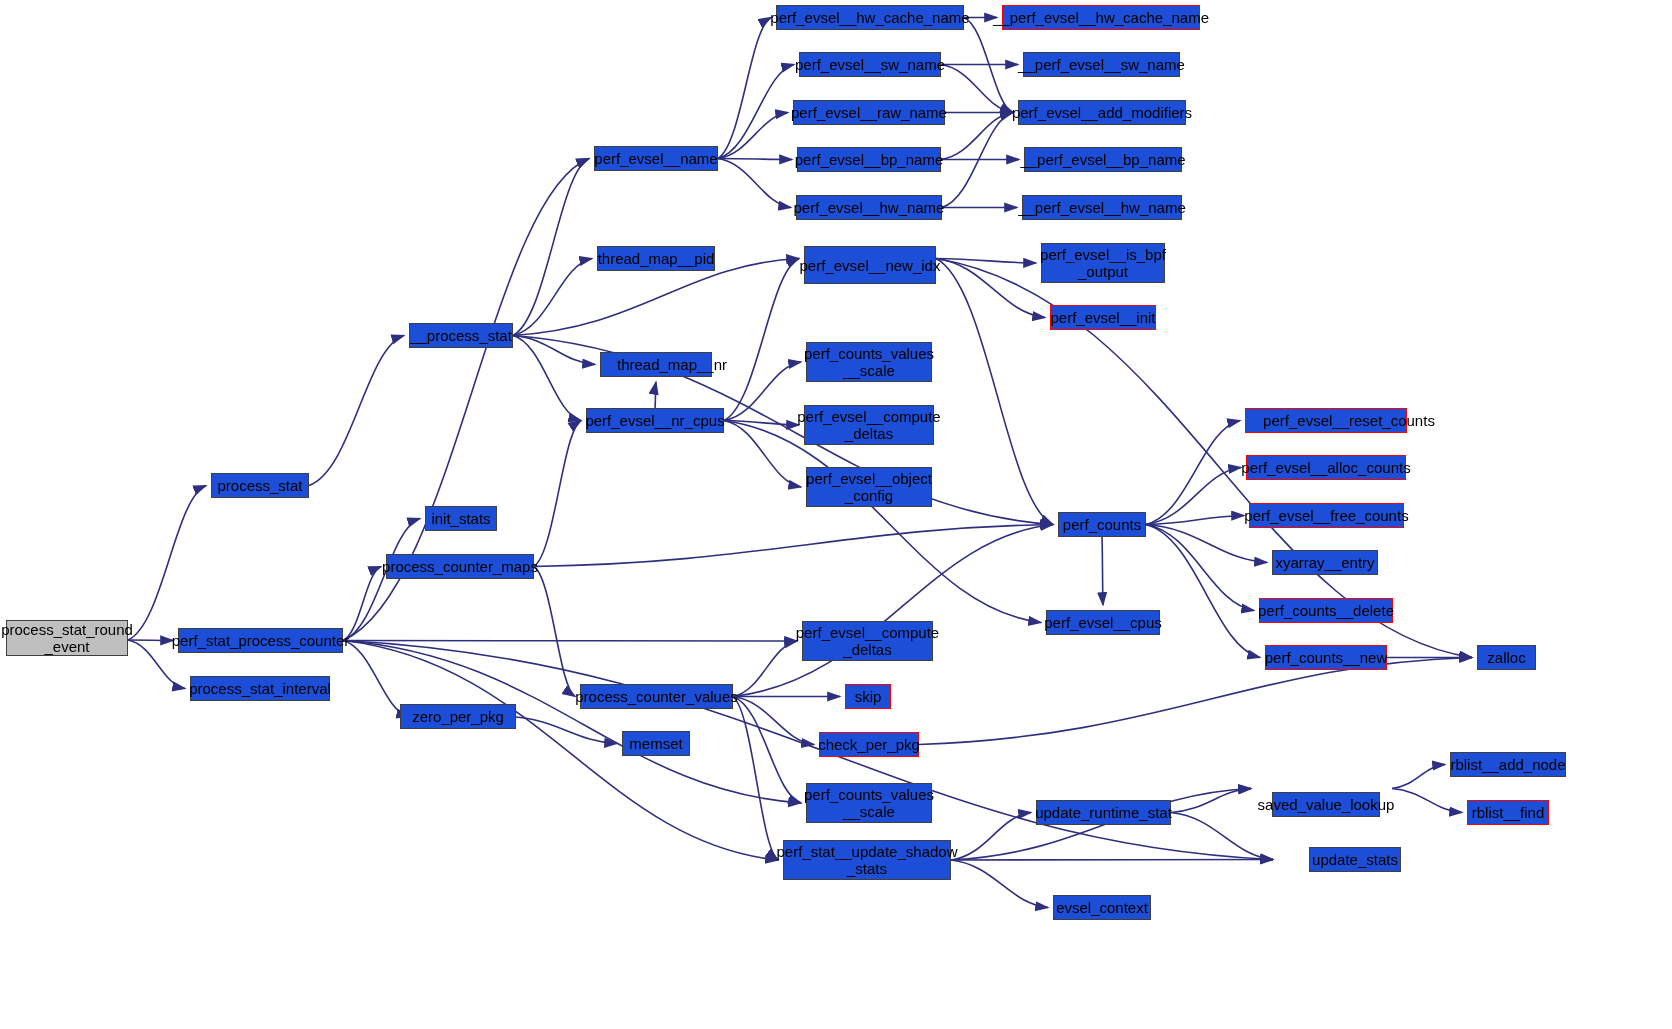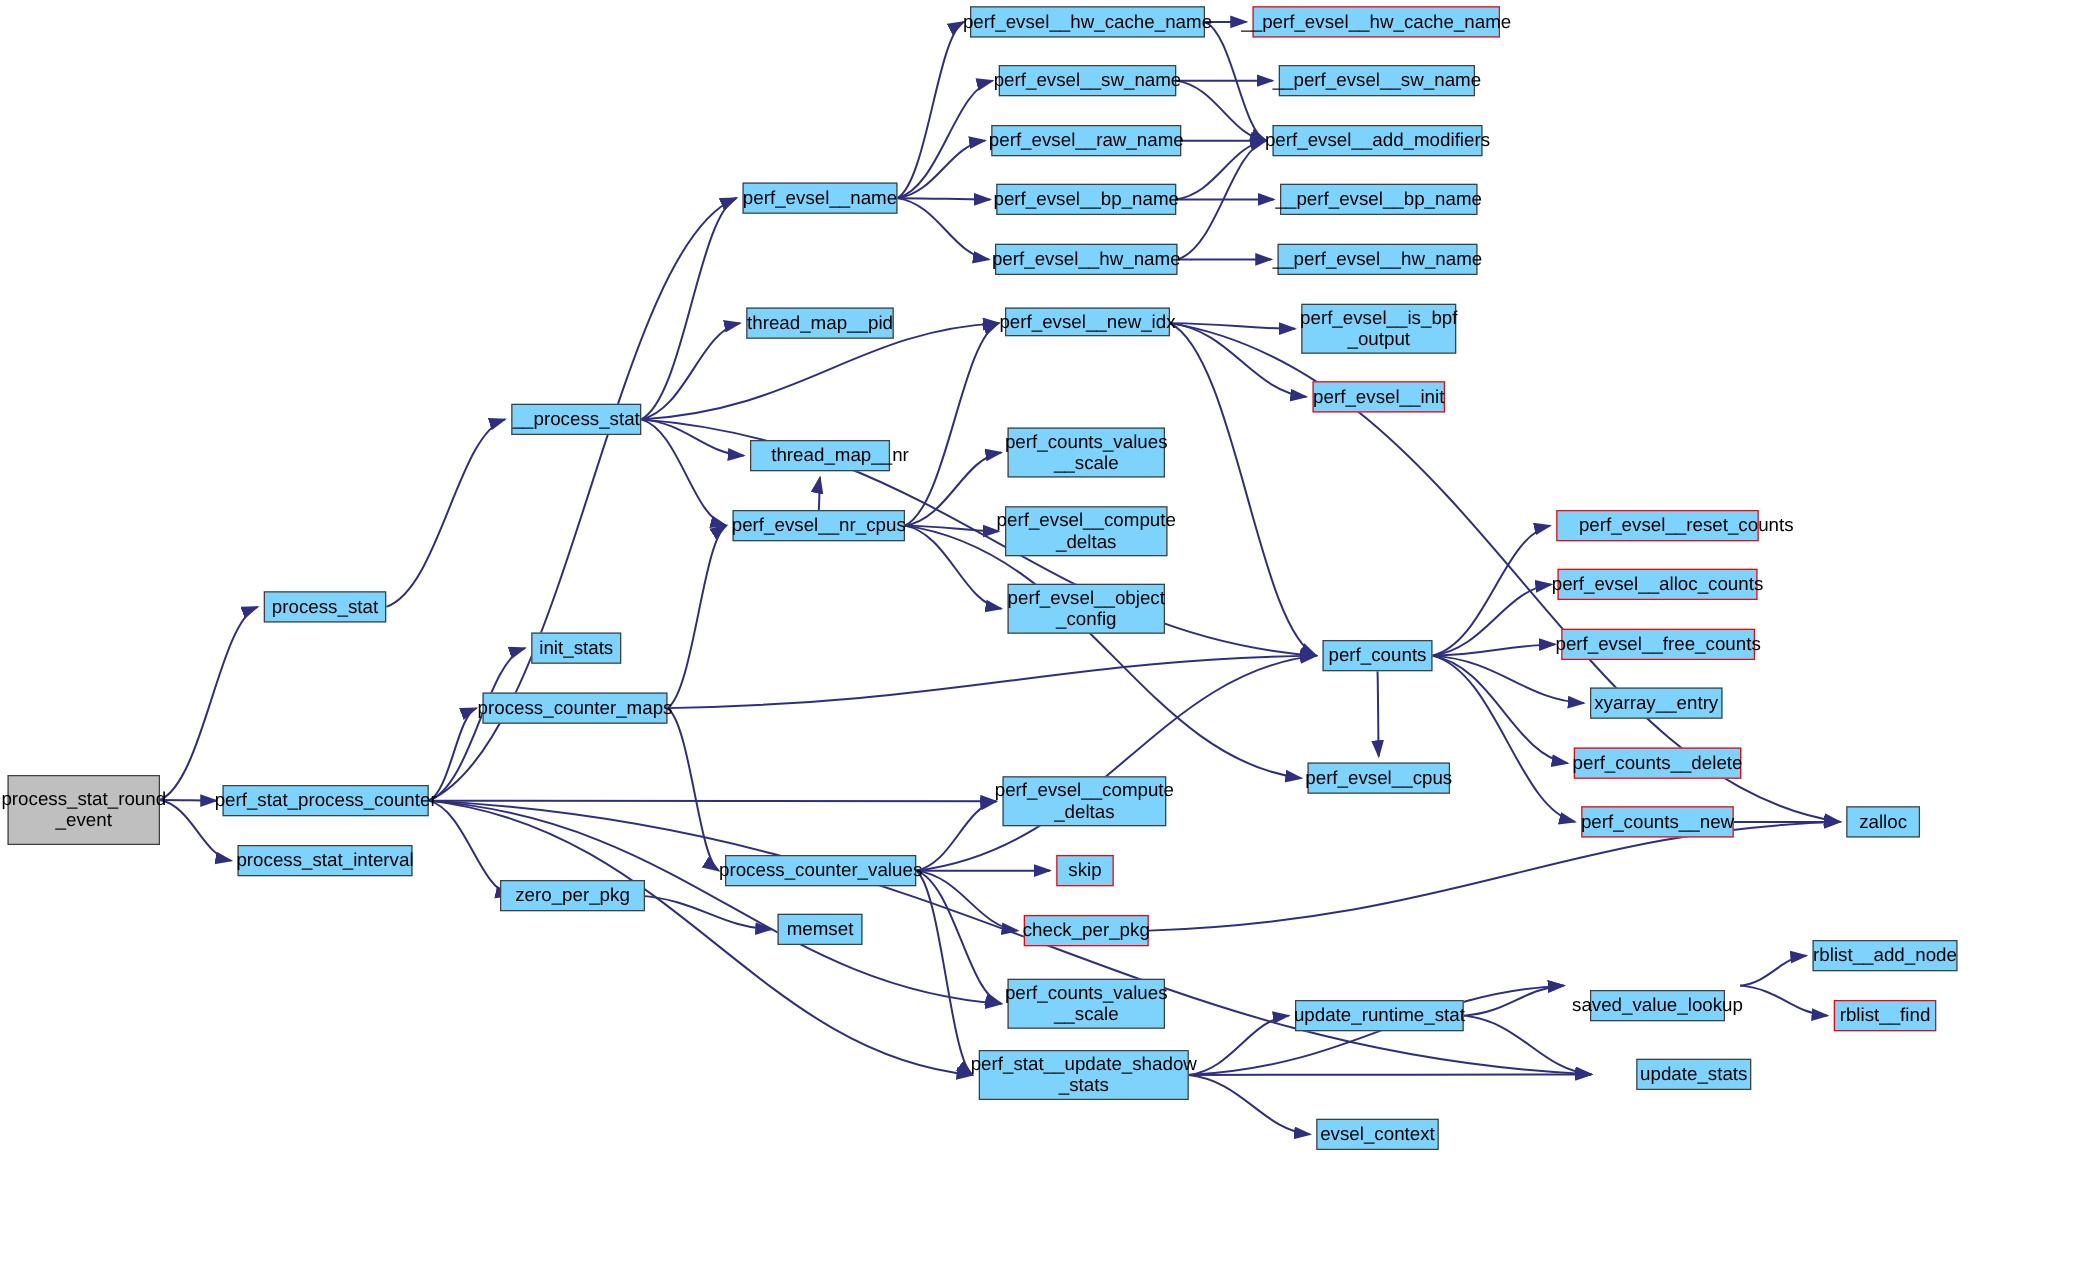--- a/index.html
+++ b/index.html
@@ -23,21 +23,21 @@
     height: 1029px;
     pointer-events: none;
   }
   .node {
     position: absolute;
     box-sizing: border-box;
     display: flex;
     align-items: center;
     justify-content: center;
     text-align: center;
-    background: #7dd3fc;
+    background: #1d4ed8;
     border: 1px solid #404040;
     color: #000000;
     font-size: 15px;
     line-height: 17px;
     letter-spacing: 0px;
     white-space: pre-line;
     z-index: 5;
   }
   .node.red {
     border: 1px solid #ff0000;
@@ -123,41 +123,41 @@
         <path d="M951,860 C1086,852.85 1131,794.22 1251,788.5"></path>
         <path d="M951,860 C1095.9,859.95 1144.2,859.54 1273,859.5"></path>
         <path d="M951,860 C994.65,864.75 1009.2,903.7 1048,907.5"></path>
         <path d="M1171,812.5 C1207,810.1 1219,790.42 1251,788.5"></path>
         <path d="M1171,812.5 C1216.9,817.2 1232.2,855.74 1273,859.5"></path>
         <path d="M1392,788.5 C1415.85,786.1 1423.8,766.42 1445,764.5"></path>
         <path d="M1392,788.5 C1423.5,790.9 1434,810.58 1462,812.5"></path>
       </g>
   </svg>
   <div id="node-layer">
-      <div class="node filled" style="left: 6px; top: 620px; width: 122px; height: 56px;"><span>process_stat_round
+      <div class="node filled" style="left: 6px; top: 620px; width: 122px; height: 36px;"><span>process_stat_round
 _event</span></div>
       <div class="node" style="left: 178px; top: 628px; width: 165px; height: 25px;"><span>perf_stat_process_counter</span></div>
       <div class="node" style="left: 211px; top: 473px; width: 98px; height: 25px;"><span>process_stat</span></div>
       <div class="node" style="left: 190px; top: 676px; width: 140px; height: 25px;"><span>process_stat_interval</span></div>
       <div class="node" style="left: 409px; top: 323px; width: 104px; height: 25px;"><span>__process_stat</span></div>
       <div class="node" style="left: 425px; top: 506px; width: 72px; height: 25px;"><span>init_stats</span></div>
       <div class="node" style="left: 386px; top: 554px; width: 148px; height: 25px;"><span>process_counter_maps</span></div>
       <div class="node" style="left: 400px; top: 704px; width: 116px; height: 25px;"><span>zero_per_pkg</span></div>
       <div class="node" style="left: 594px; top: 146px; width: 124px; height: 25px;"><span>perf_evsel__name</span></div>
       <div class="node" style="left: 597px; top: 246px; width: 118px; height: 25px;"><span>thread_map__pid</span></div>
       <div class="node" style="left: 600px; top: 352px; width: 112px; height: 25px; padding-left: 32px;"><span>thread_map__nr</span></div>
       <div class="node" style="left: 586px; top: 408px; width: 138px; height: 25px;"><span>perf_evsel__nr_cpus</span></div>
       <div class="node" style="left: 580px; top: 684px; width: 153px; height: 25px;"><span>process_counter_values</span></div>
       <div class="node" style="left: 622px; top: 731px; width: 68px; height: 25px;"><span>memset</span></div>
       <div class="node" style="left: 776px; top: 5px; width: 188px; height: 25px;"><span>perf_evsel__hw_cache_name</span></div>
       <div class="node" style="left: 799px; top: 52px; width: 142px; height: 25px;"><span>perf_evsel__sw_name</span></div>
       <div class="node" style="left: 793px; top: 100px; width: 152px; height: 25px;"><span>perf_evsel__raw_name</span></div>
       <div class="node" style="left: 797px; top: 147px; width: 144px; height: 25px;"><span>perf_evsel__bp_name</span></div>
       <div class="node" style="left: 796px; top: 195px; width: 146px; height: 25px;"><span>perf_evsel__hw_name</span></div>
-      <div class="node" style="left: 804px; top: 246px; width: 132px; height: 23px;"><span>perf_evsel__new_idx</span></div>
+      <div class="node" style="left: 804px; top: 246px; width: 132px; height: 38px;"><span>perf_evsel__new_idx</span></div>
       <div class="node" style="left: 806px; top: 342px; width: 126px; height: 40px;"><span>perf_counts_values
 __scale</span></div>
       <div class="node" style="left: 804px; top: 405px; width: 130px; height: 40px;"><span>perf_evsel__compute
 _deltas</span></div>
       <div class="node" style="left: 806px; top: 467px; width: 126px; height: 40px;"><span>perf_evsel__object
 _config</span></div>
       <div class="node" style="left: 802px; top: 621px; width: 131px; height: 40px;"><span>perf_evsel__compute
 _deltas</span></div>
       <div class="node red" style="left: 845px; top: 684px; width: 46px; height: 25px;"><span>skip</span></div>
       <div class="node red" style="left: 819px; top: 732px; width: 100px; height: 25px;"><span>check_per_pkg</span></div>

